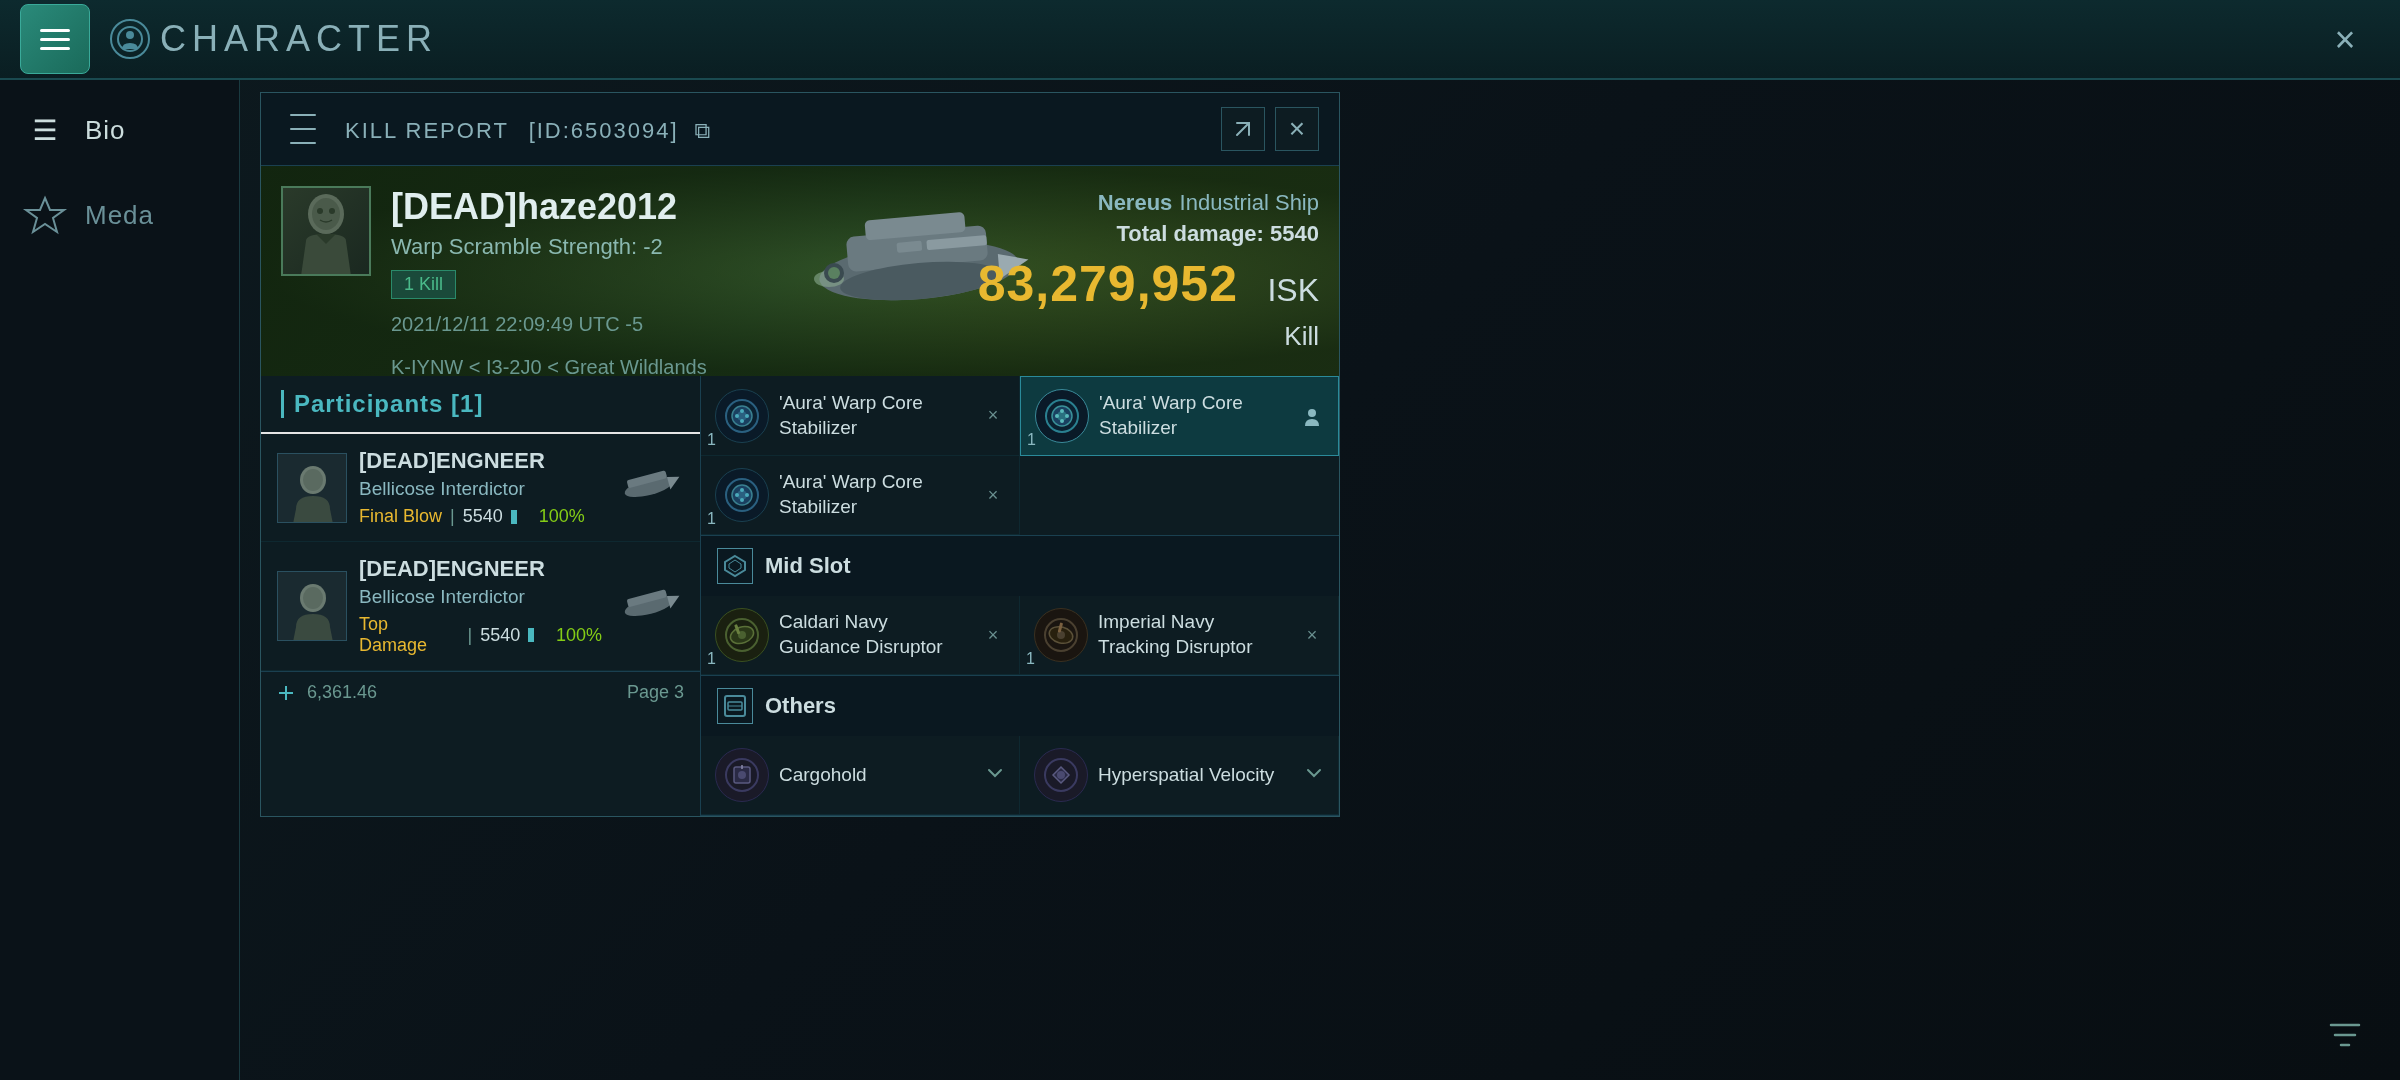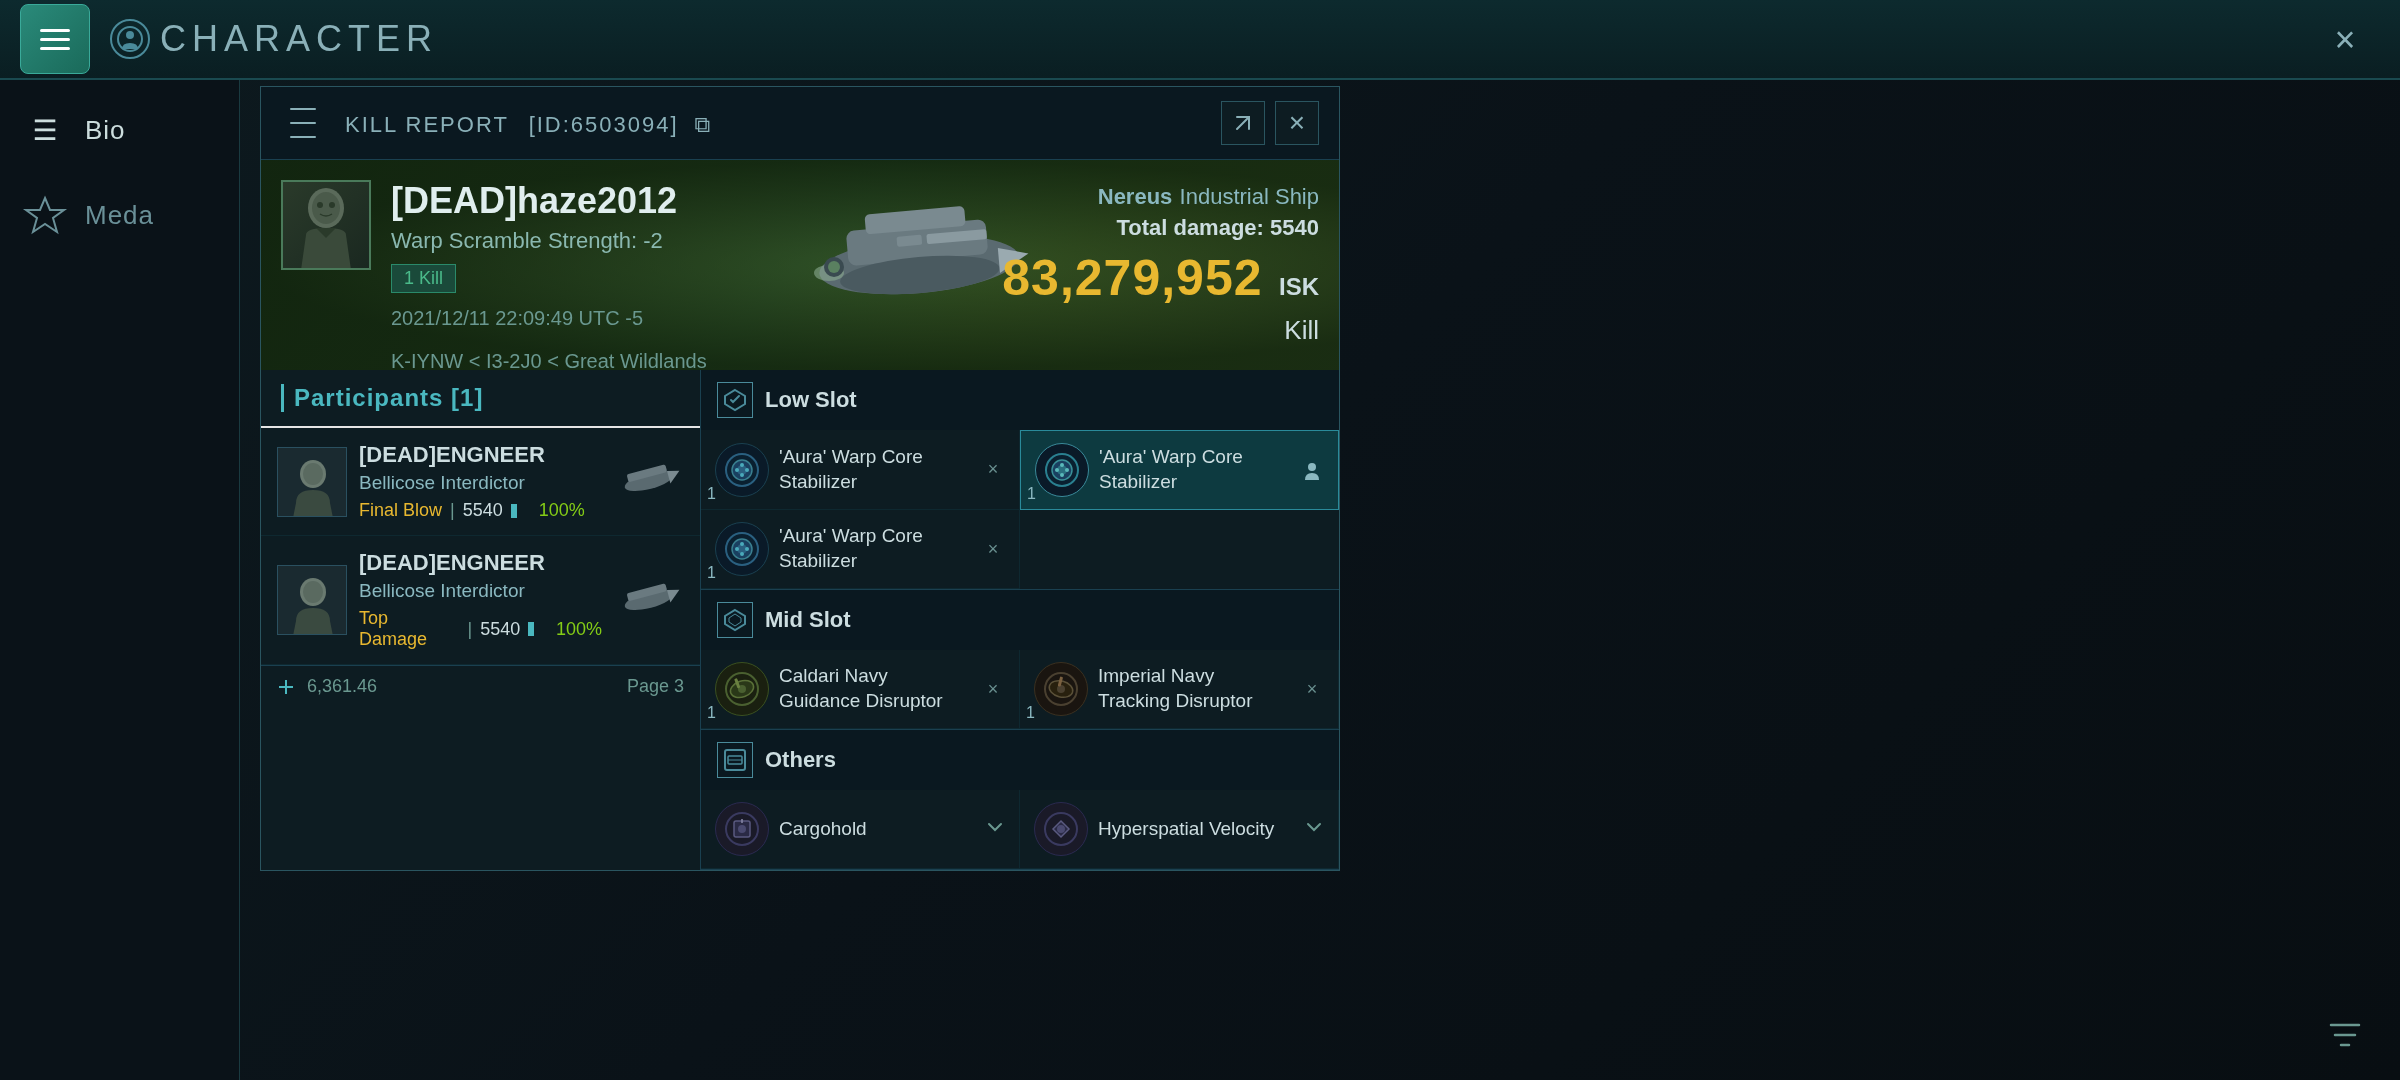--- a/index.html
+++ b/index.html
@@ -116,21 +116,21 @@
 
     
     .main-area {
       position: absolute;
       left: 240px; top: 80px; right: 0; bottom: 0;
     }
 
     
     .kill-report {
       position: absolute;
-      left: 20px; top: 6px;
+      left: 20px; top: 12px;
       width: 1080px;
       background: #0d1c22;
       border: 1px solid #2a5560;
       display: flex; flex-direction: column;
     }
 
     
     .modal-header {
       display: flex;
       align-items: center;
@@ -295,23 +295,23 @@
 
     .isk-value {
       font-size: 50px;
       font-weight: 700;
       color: #e8b830;
       letter-spacing: 1px;
     }
 
     .isk-label {
       color: #ccdde0;
-      font-size: 24px;
-      font-weight: 700;
-      margin-left: 12px;
+      font-size: 32px;
+      font-weight: 400;
+      margin-left: 25px;
     }
 
     .kill-type {
       color: #ccdde0;
       font-size: 26px;
       text-align: right;
       margin-top: 8px;
     }
 
     
@@ -745,29 +745,20 @@
               </svg>
             <span>6,361.46</span>
           </span>
           <span class="page-info">Page 3</span>
         </div>
       </div>
 
       <div class="items-panel">
 
         <div class="slot-section">
-          <div class="slot-header">
-            <div class="slot-icon">
-              <svg width="24" height="24" viewBox="0 0 24 24">
-                <polygon points="12,2 22,8 22,16 12,22 2,16 2,8" fill="none" stroke="#4a8a9a" stroke-width="2"></polygon>
-                <path d="M8 12 L10 14 L16 8" stroke="#4a8a9a" stroke-width="2" fill="none" stroke-linecap="round"></path>
-              </svg>
-            </div>
-            <span class="slot-title">Low Slot</span>
-          </div>
           <div class="slot-items">
 
             <div class="slot-item">
               <span class="slot-item-qty">1</span>
               <div class="item-icon">
                 <svg width="40" height="40" viewBox="0 0 40 40">
                   <circle cx="20" cy="20" r="16" fill="#0a2030" stroke="#2a6080" stroke-width="2"></circle>
                   <circle cx="20" cy="20" r="10" fill="#1a4060" stroke="#3a8090" stroke-width="1.5"></circle>
                   <circle cx="20" cy="20" r="5" fill="#2a6080"></circle>
                   <circle cx="20" cy="15" r="2" fill="#4aaabb"></circle>

